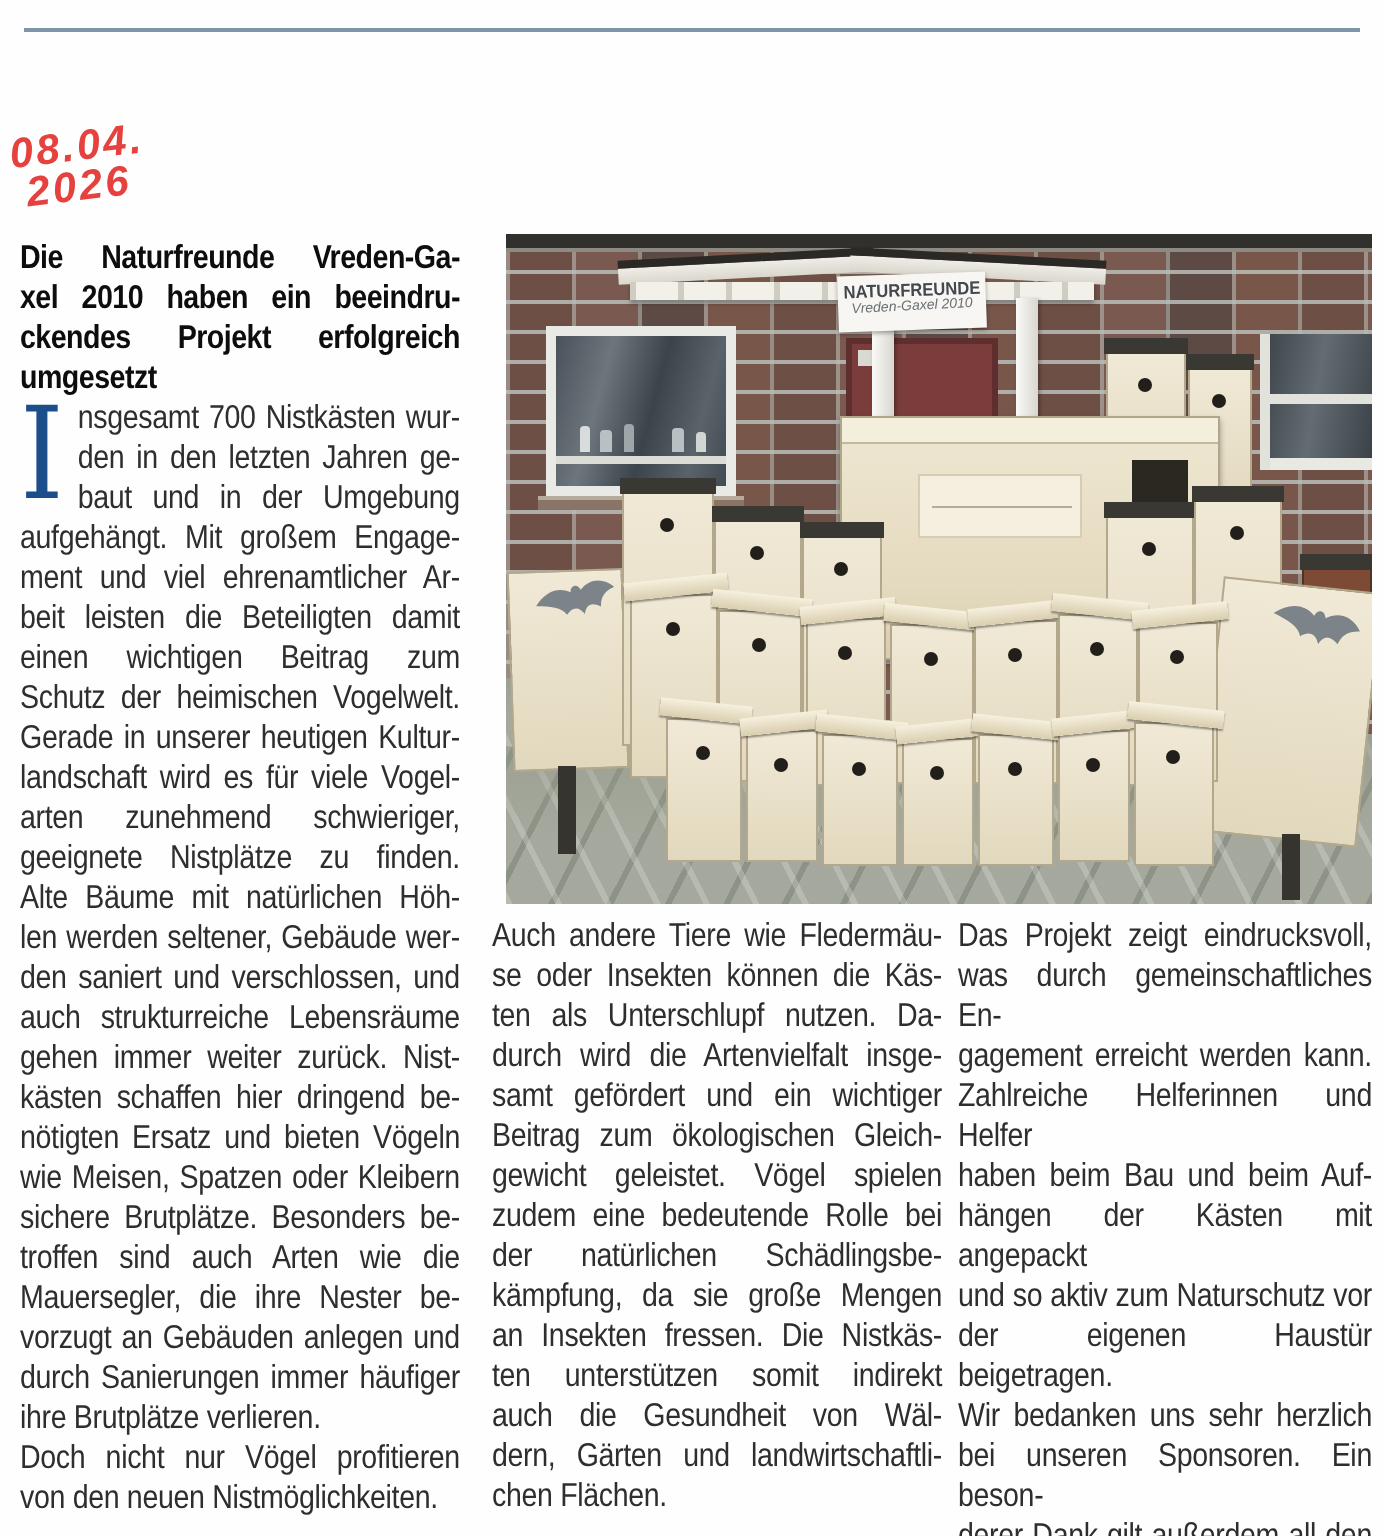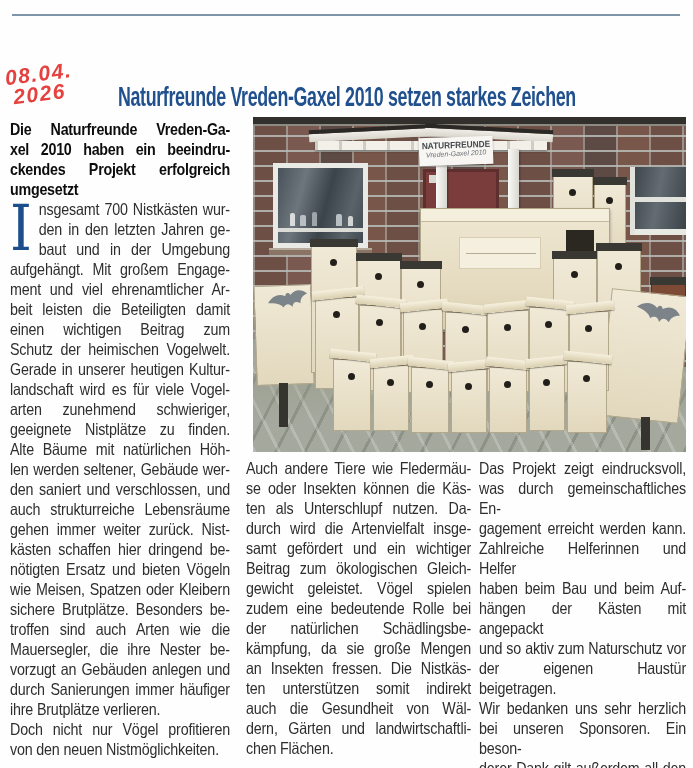--- a/index.html
+++ b/index.html
@@ -117,23 +117,20 @@
 
 <div class="page">
 
   <div class="toprule"></div>
 
   <div class="datenote">
     <div class="d1">08.04.</div>
     <div class="d2">2026</div>
   </div>
 
-  <div class="subheadline-wrap">
-    <span class="subheadline">Naturfreunde Vreden-Gaxel 2010 setzen starkes Zeichen</span>
-  </div>
 
   <div class="col c1">
     <div class="colscale">
       <div class="intro" id="intro-lines">
           <div class="ln">Die Naturfreunde Vreden-Ga-</div>
           <div class="ln">xel 2010 haben ein beeindru-</div>
           <div class="ln">ckendes Projekt erfolgreich</div>
           <div class="ln end">umgesetzt</div>
         </div>
       <div id="column-1-paras">

